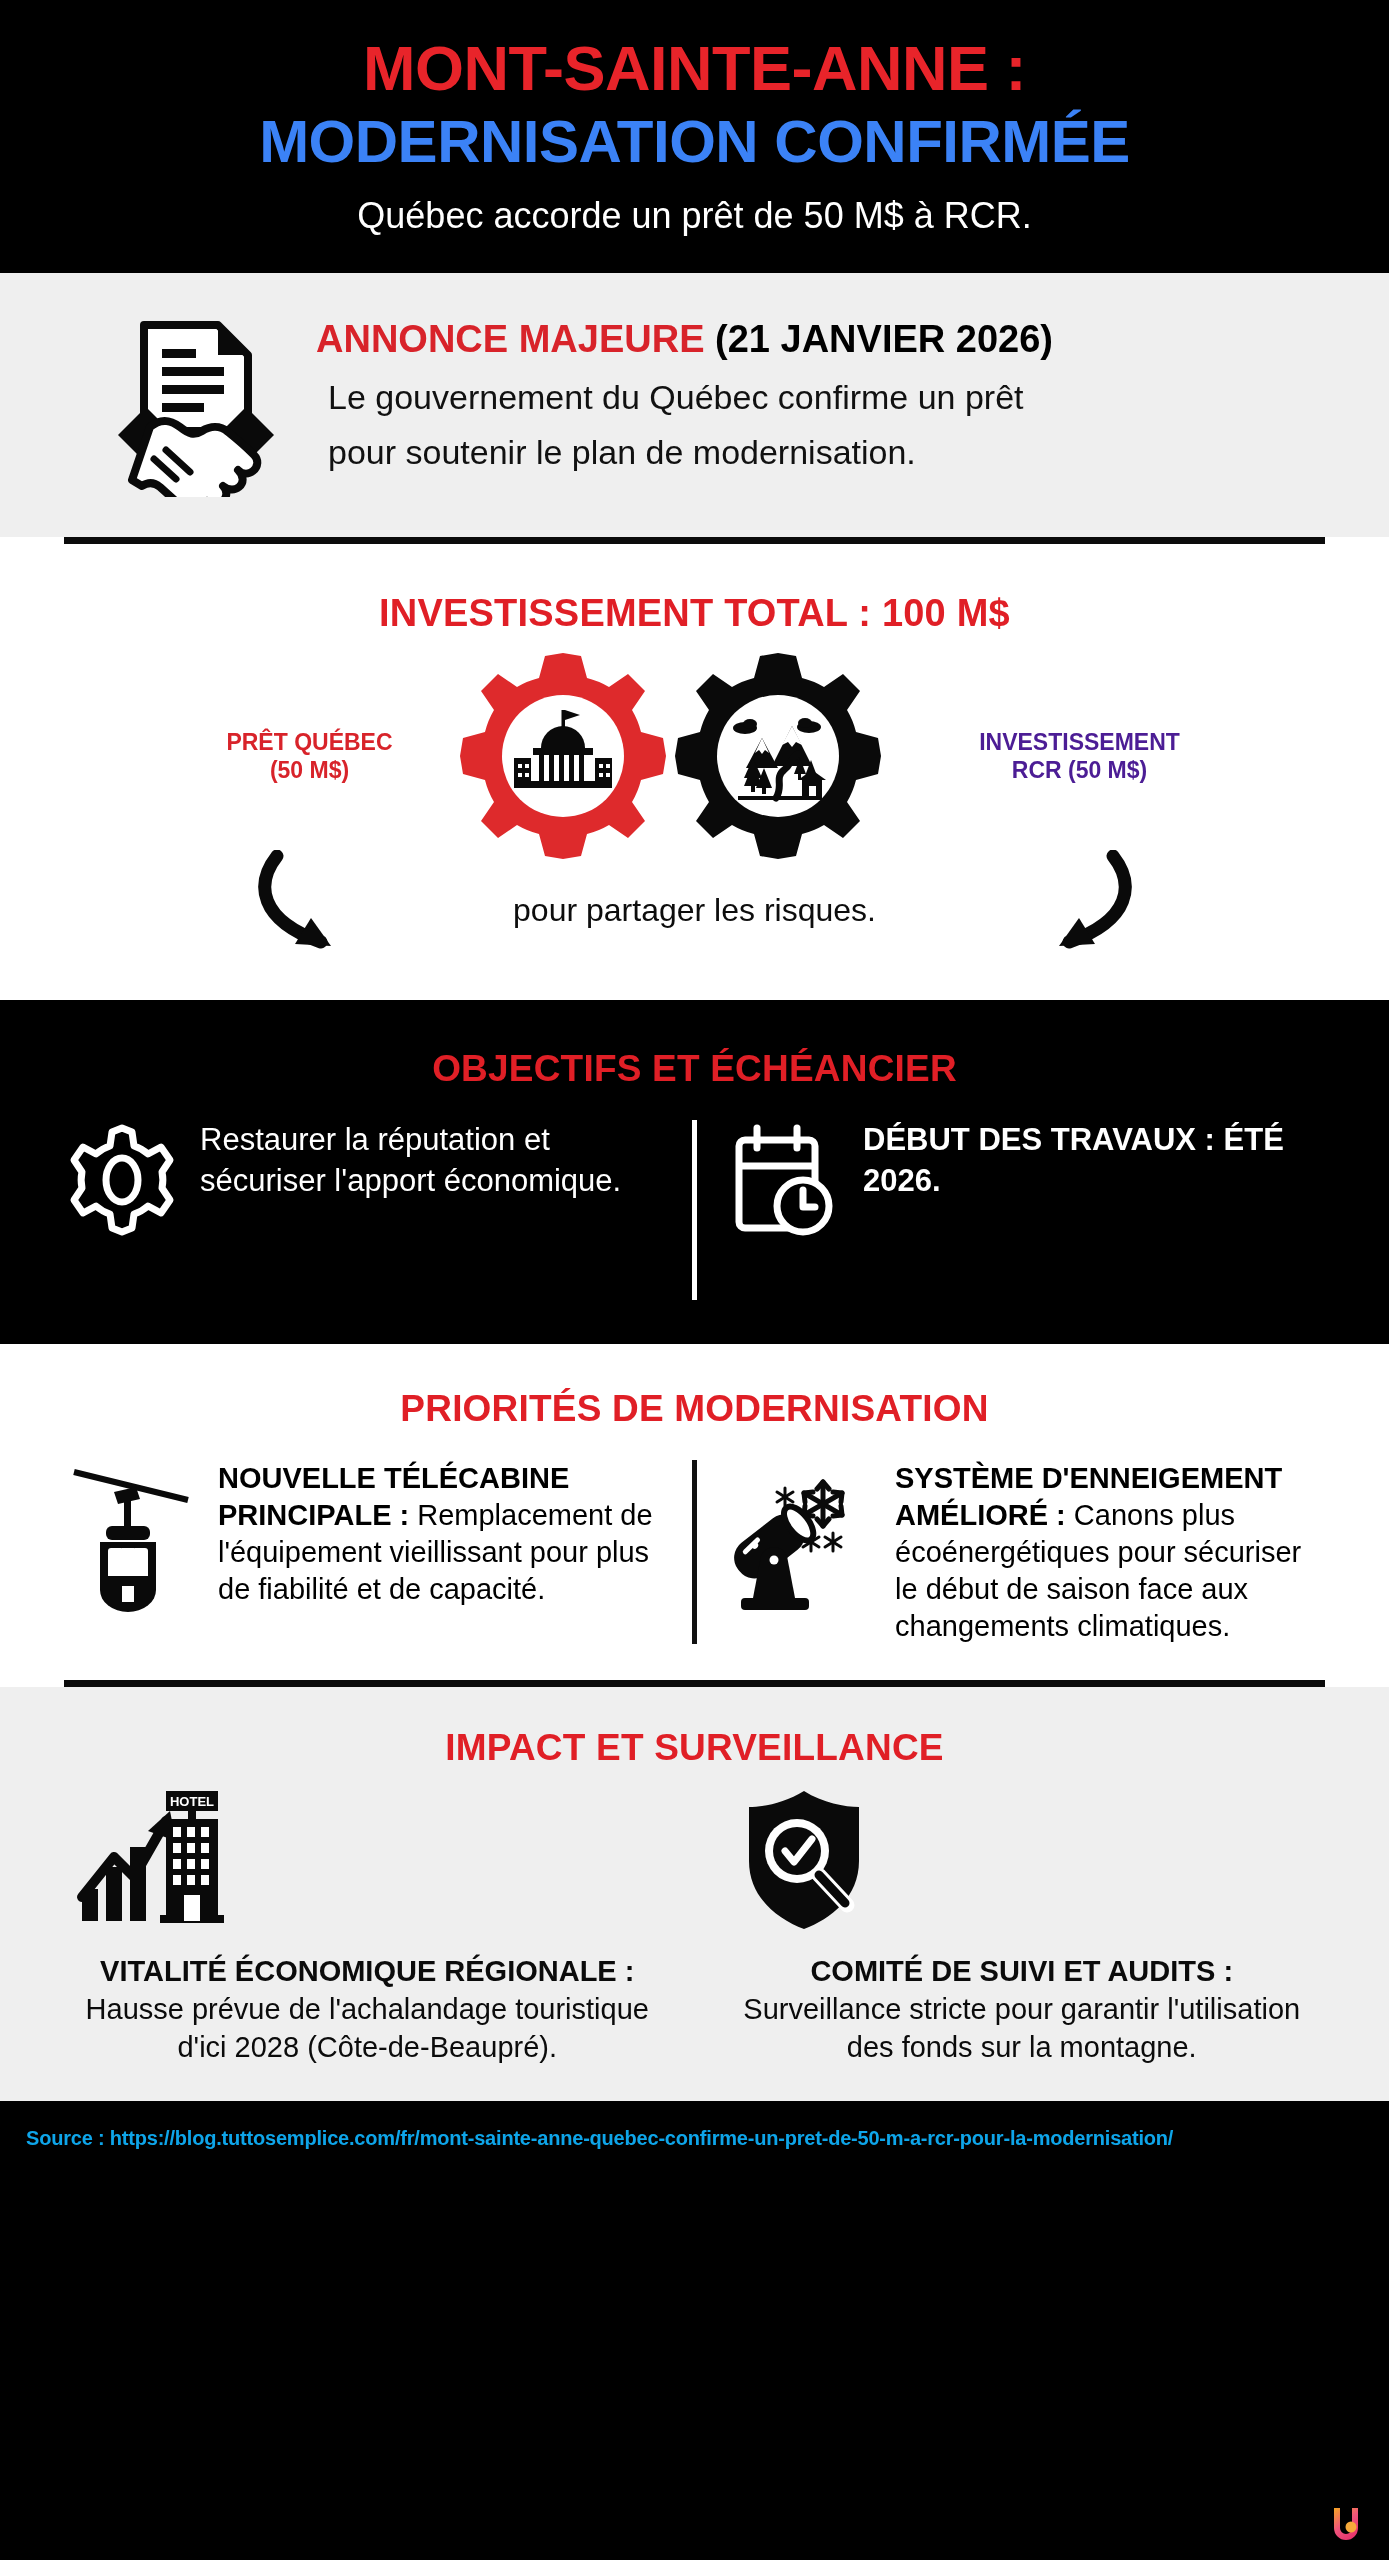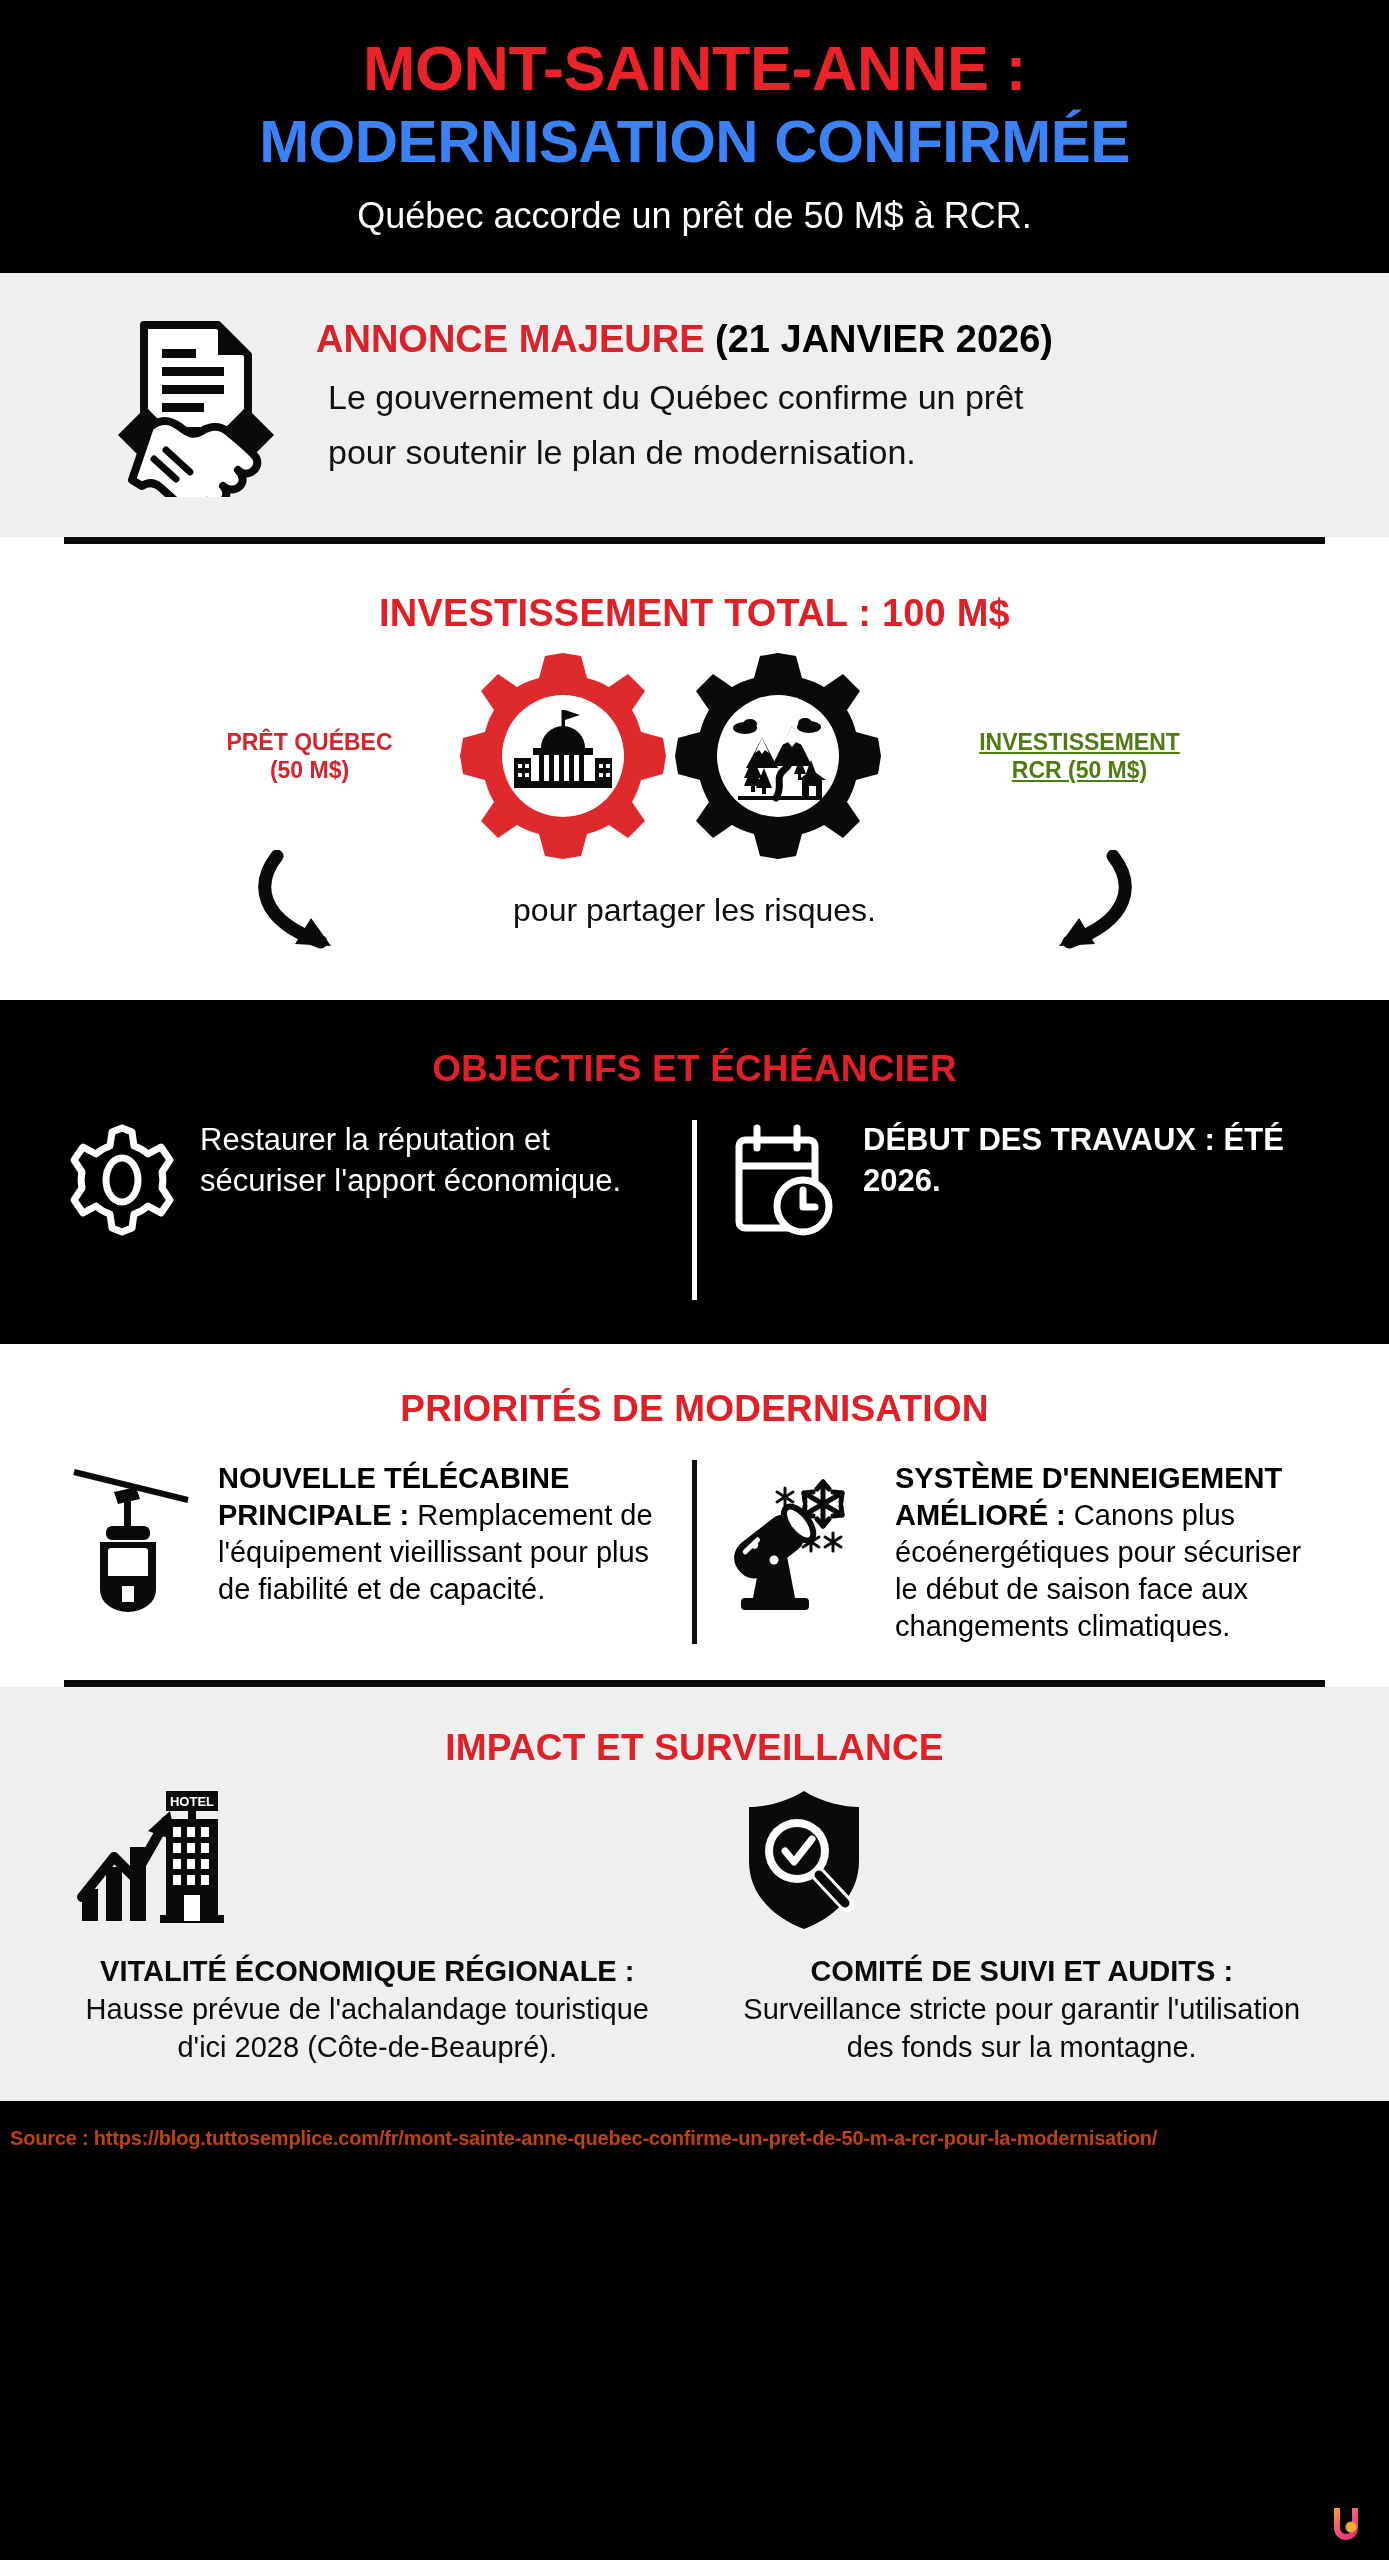--- a/index.html
+++ b/index.html
@@ -98,21 +98,21 @@
     margin-top: 14px;
   }
   .gear-label {
     font-size: 23px;
     font-weight: bold;
     line-height: 1.2;
     text-align: center;
     width: 270px;
   }
   .gear-label.left { color: #D8232A; text-align: center; }
-  .gear-label.right { color: #4d7c0f; text-decoration: underline; }
+  .gear-label.right { color: #4c1d95; }
   .gears { position: relative; width: 500px; display:flex; justify-content:center; }
 
   .arrows-row {
     position: relative;
     display: flex;
     align-items: center;
     justify-content: center;
     margin-top: -14px;
   }
   .pp-text {
@@ -203,24 +203,24 @@
 
   
   .footer {
     background: #000000;
     flex: 1 1 auto;
     position: relative;
     padding: 16px 0 0 0;
     min-height: 118px;
   }
   .footer .src {
-    color: #c2410c;
+    color: #0ea5e9;
     font-size: 20px;
     font-weight: bold;
-    padding: 10px 26px 0 10px;
+    padding: 10px 26px 0 26px;
     letter-spacing: -0.2px;
     white-space: nowrap;
   }
   .footer .brand {
     position: absolute;
     right: 26px;
     bottom: 14px;
   }
   svg { display: block; }
 </style>

